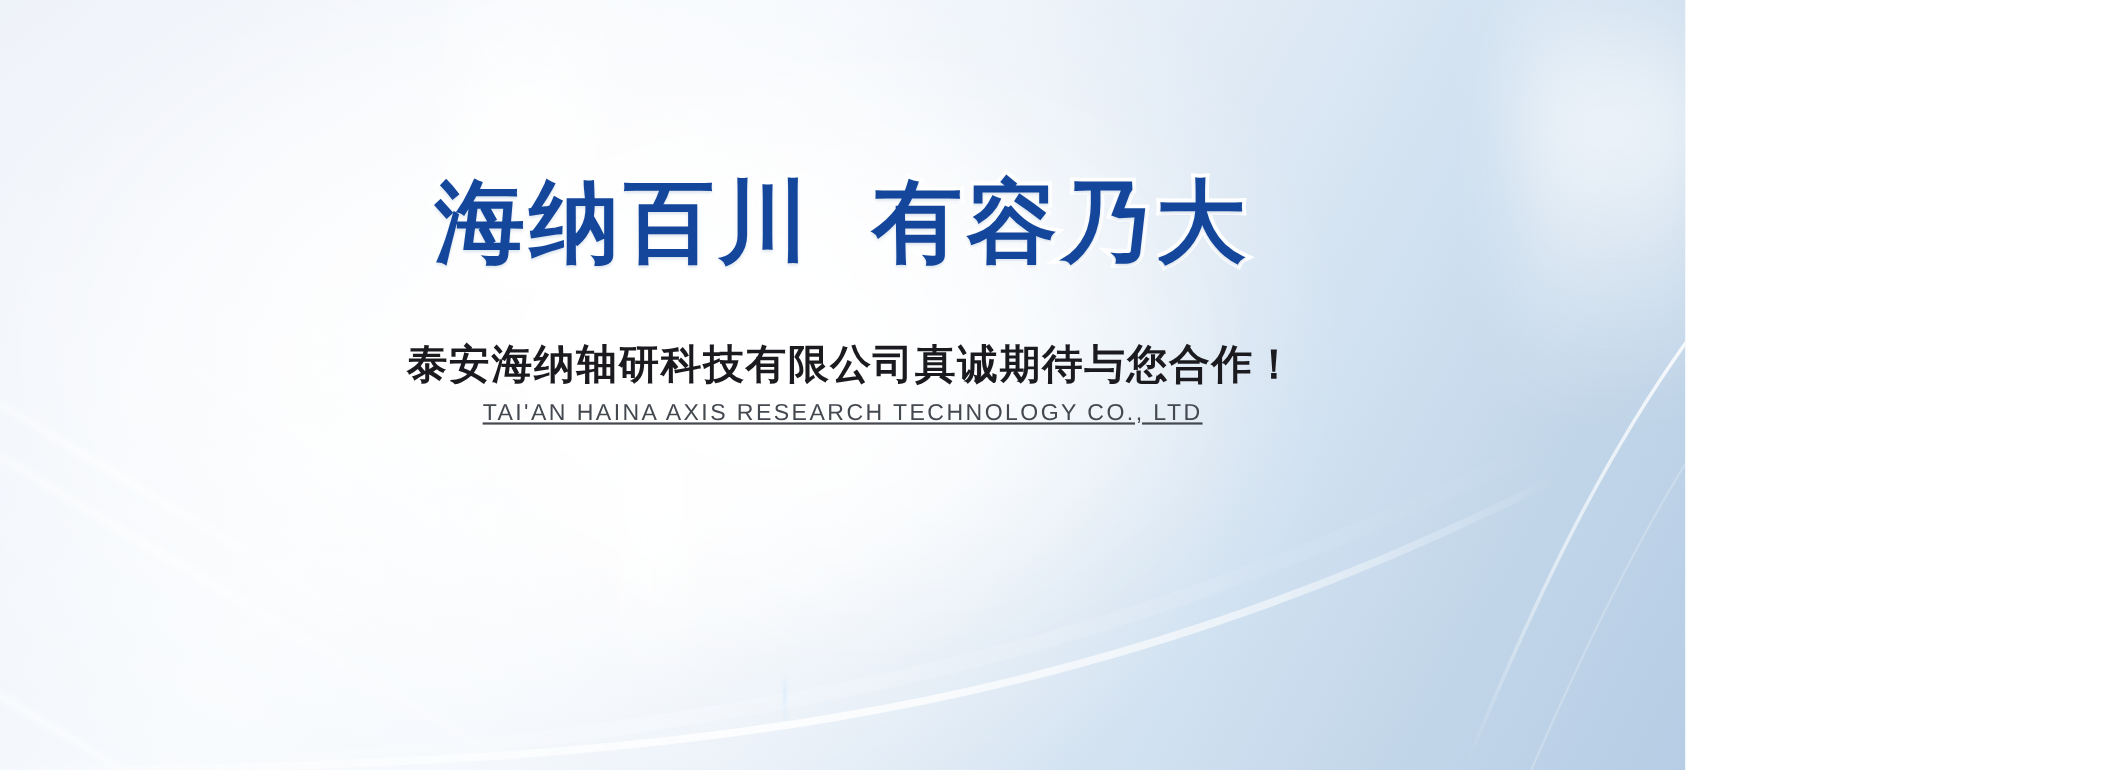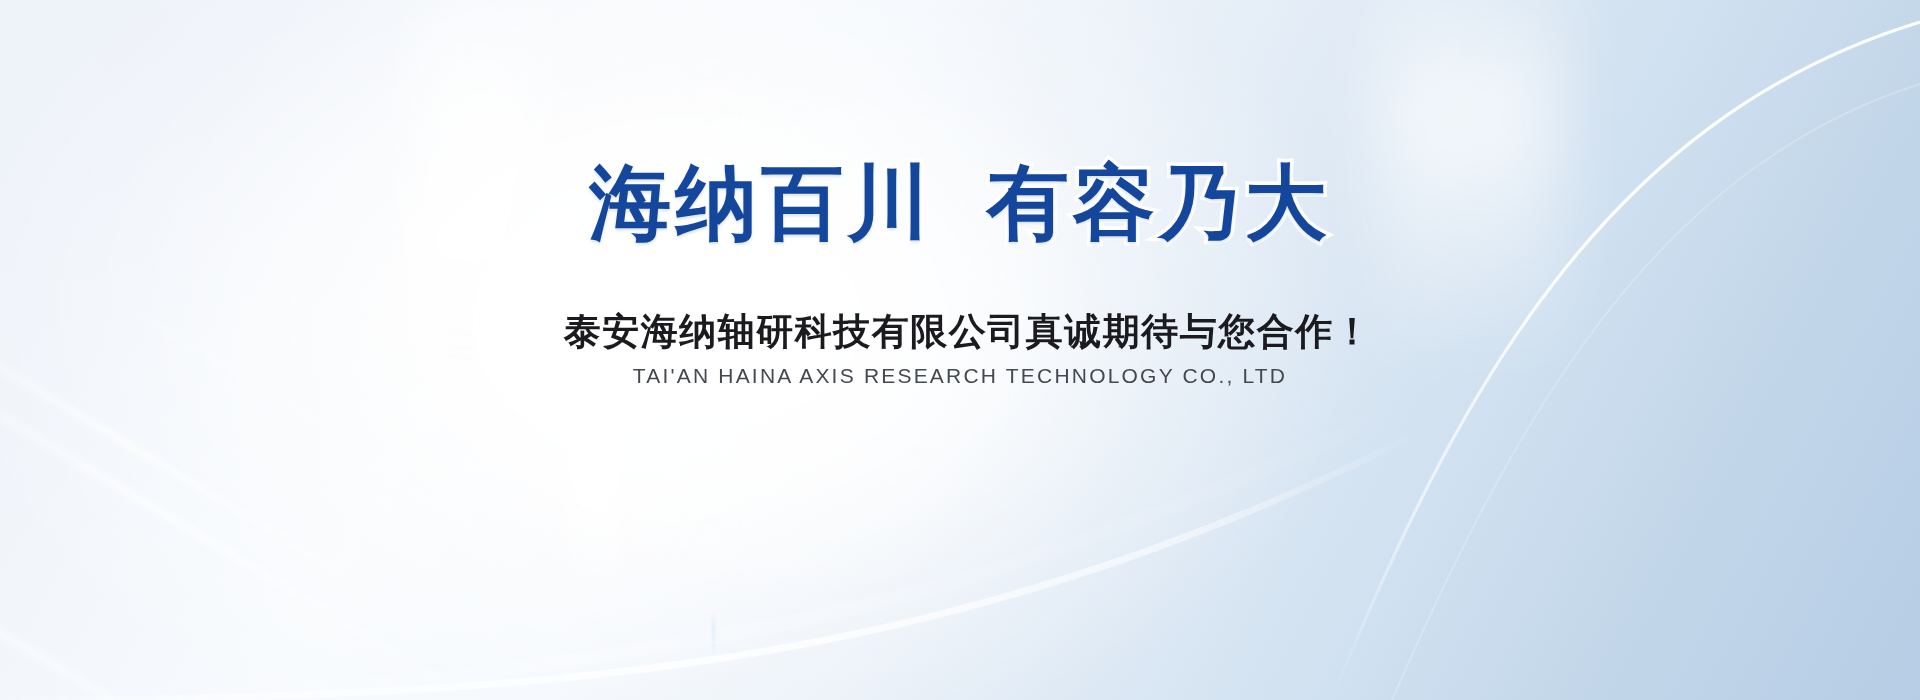--- a/index.html
+++ b/index.html
@@ -3,21 +3,21 @@
 <meta charset="utf-8">
 <style>
   html, body {
     margin: 0;
     padding: 0;
     background: #ffffff;
   }
 
   #banner {
     position: relative;
-    width: 1920px;
+    width: 1532px;
     height: 700px;
     overflow: hidden;
     font-family: "Liberation Sans", "DejaVu Sans", sans-serif;
     background:
       radial-gradient(ellipse 900px 620px at 34% 46%,
         rgba(255,255,255,0.97) 0%,
         rgba(255,255,255,0.80) 30%,
         rgba(255,255,255,0.28) 58%,
         rgba(255,255,255,0.00) 78%),
       radial-gradient(ellipse 700px 500px at 8% 6%,
@@ -202,20 +202,21 @@
     margin: 0;
     position: absolute;
     top: 362px;
     left: 0;
     right: 0;
     font-size: 21px;
     font-weight: 400;
     letter-spacing: 2.2px;
     color: #44484f;
     line-height: 1.3;
+    text-decoration: underline;
   }
 </style>
 </head>
 <body>
 
 <div id="banner">
 
   <div class="bg-layer">
     <div class="glow-main"></div>
     <div class="shaft-a"></div>

